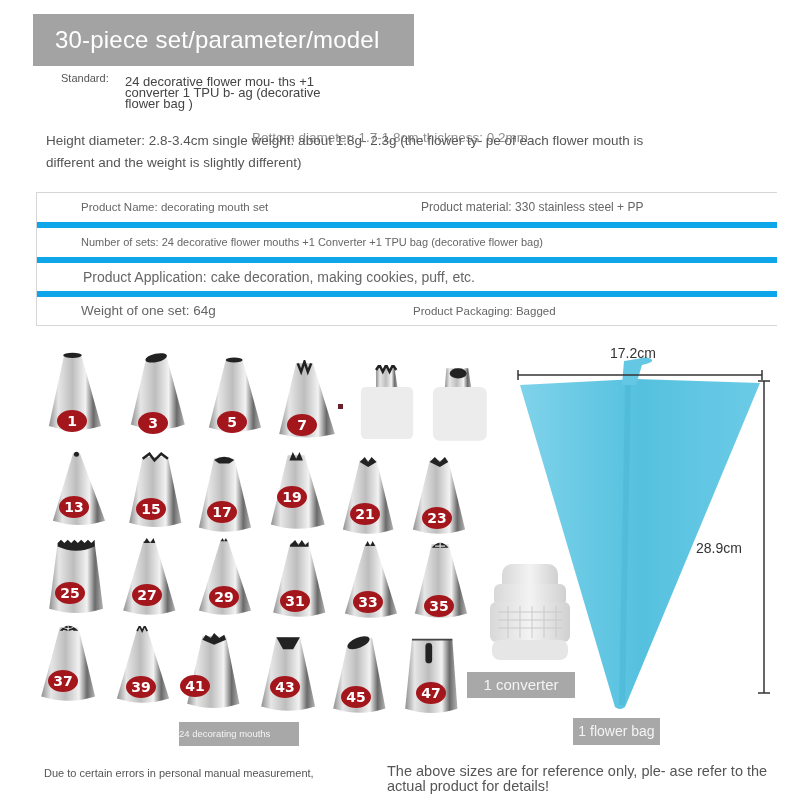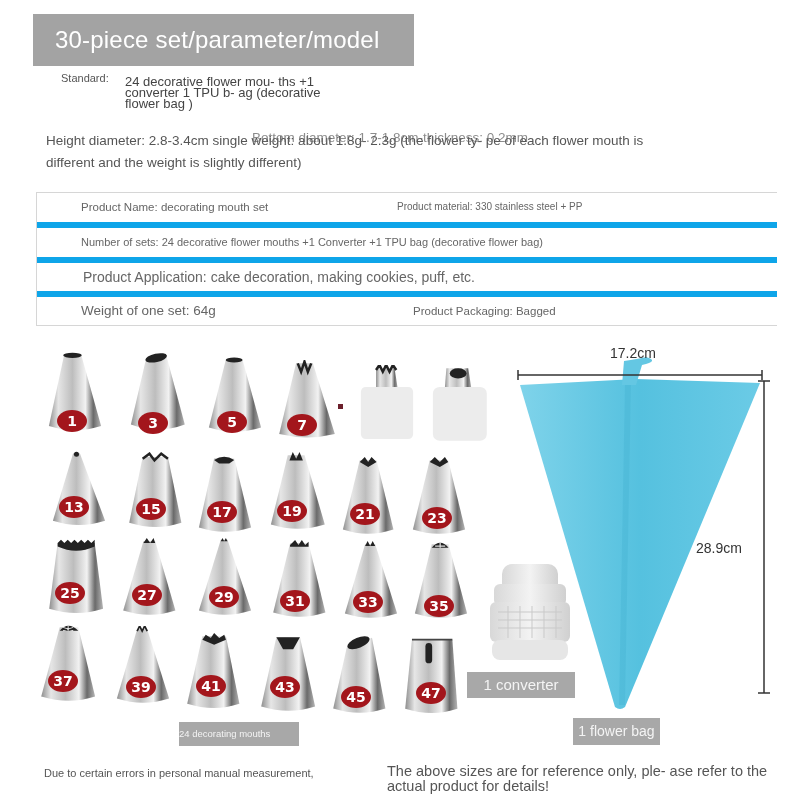--- a/index.html
+++ b/index.html
@@ -44,21 +44,21 @@
 
 <div class="abs std-label">Standard:</div>
 <div class="abs std-value">24 decorative flower mou- ths +1 converter 1 TPU b- ag (decorative flower bag )</div>
 
 <div class="abs height-line">Height diameter: 2.8-3.4cm single weight: about 1.8g- 2.3g (the flower ty- pe of each flower mouth is different and the weight is slightly different)</div>
 <div class="abs overlap">Bottom diameter: 1.7-1.8cm-thickness: 0.2mm</div>
 
 <div class="abs spec-table">
   <div class="spec-row" style="height:29px;">
     <span class="spec-cell" style="left:44px;font-size:11.5px;">Product Name: decorating mouth set</span>
-    <span class="spec-cell" style="left:360px;font-size:10px;">Product material: 330 stainless steel + PP</span>
+    <span class="spec-cell" style="left:384px;font-size:12px;">Product material: 330 stainless steel + PP</span>
   </div>
   <div class="spec-row" style="height:29px;">
     <span class="spec-cell" style="left:44px;font-size:11px;">Number of sets: 24 decorative flower mouths +1 Converter +1 TPU bag (decorative flower bag)</span>
   </div>
   <div class="spec-row" style="height:28px;">
     <span class="spec-cell" style="left:46px;font-size:14px;">Product Application: cake decoration, making cookies, puff, etc.</span>
   </div>
   <div class="spec-row" style="height:28px;">
     <span class="spec-cell" style="left:44px;font-size:13.5px;">Weight of one set: 64g</span>
     <span class="spec-cell" style="left:376px;font-size:11.5px;">Product Packaging: Bagged</span>
@@ -152,21 +152,21 @@
         <path d="M22 4 L46 4 L66 86 Q35 96 4 86 Z" fill="url(#steel)"></path>
         <path d="M22 6 Q34 -2 46 6 L40 10 L28 10 Z" fill="#222"></path>
       </svg>
     <div class="badge" style="left:17px;top:46px;">17</div>
   </div>
   <div class="nozzle" style="left:262px;top:452px;">
     <svg class="body" viewBox="0 0 70 95">
         <path d="M24 4 L44 4 L68 86 Q36 96 4 86 Z" fill="url(#steel)"></path>
         <path d="M26 10 L30 0 L34 8 L38 0 L42 10 Z" fill="#222"></path>
       </svg>
-    <div class="badge" style="left:15px;top:48px;">19</div>
+    <div class="badge" style="left:15px;top:34px;">19</div>
   </div>
   <div class="nozzle" style="left:334px;top:457px;">
     <svg class="body" viewBox="0 0 70 95">
         <path d="M24 4 L44 4 L64 86 Q34 96 4 86 Z" fill="url(#steel)"></path>
         <path d="M24 6 L30 0 L34 6 L38 0 L44 6 L34 12 Z" fill="#222"></path>
       </svg>
     <div class="badge" style="left:16px;top:46px;">21</div>
   </div>
   <div class="nozzle" style="left:404px;top:457px;">
     <svg class="body" viewBox="0 0 70 95">
@@ -233,21 +233,21 @@
         <path d="M28 4 L40 4 L66 86 Q35 96 4 86 Z" fill="url(#steel)"></path>
         <path d="M28 6 L31 0 L34 6 L37 0 L40 6" stroke="#222" stroke-width="2" fill="none"></path>
       </svg>
     <div class="badge" style="left:18px;top:50px;">39</div>
   </div>
   <div class="nozzle" style="left:180px;top:633px;">
     <svg class="body" viewBox="0 0 70 95">
         <path d="M20 4 L48 4 L64 84 Q34 94 2 84 Z" fill="url(#steel)"></path>
         <path d="M20 8 L24 2 L30 6 L34 0 L40 6 L46 2 L48 8 L34 14 Z" fill="#222"></path>
       </svg>
-    <div class="badge" style="left:16px;top:42px;">41</div>
+    <div class="badge" style="left:0;top:42px;">41</div>
   </div>
   <div class="nozzle" style="left:254px;top:634px;">
     <svg class="body" viewBox="0 0 70 95">
         <path d="M20 4 L48 4 L66 86 Q35 96 2 86 Z" fill="url(#steel)"></path>
         <path d="M20 4 L48 4 L40 18 L28 18 Z" fill="#222"></path>
       </svg>
     <div class="badge" style="left:16px;top:42px;">43</div>
   </div>
   <div class="nozzle" style="left:326px;top:636px;">
     <svg class="body" viewBox="0 0 70 95">

